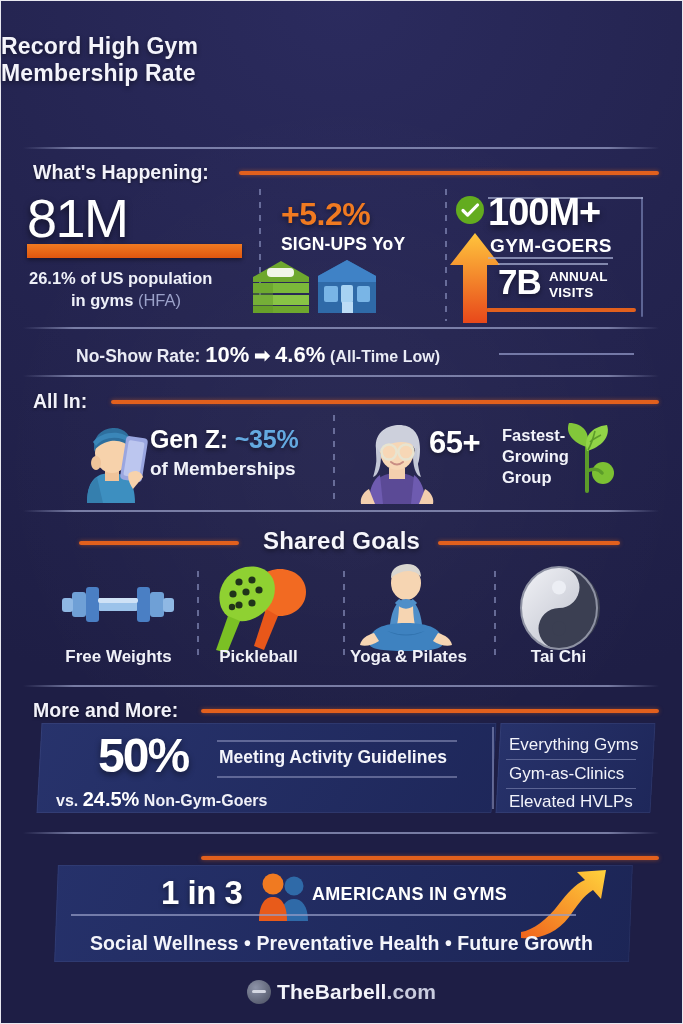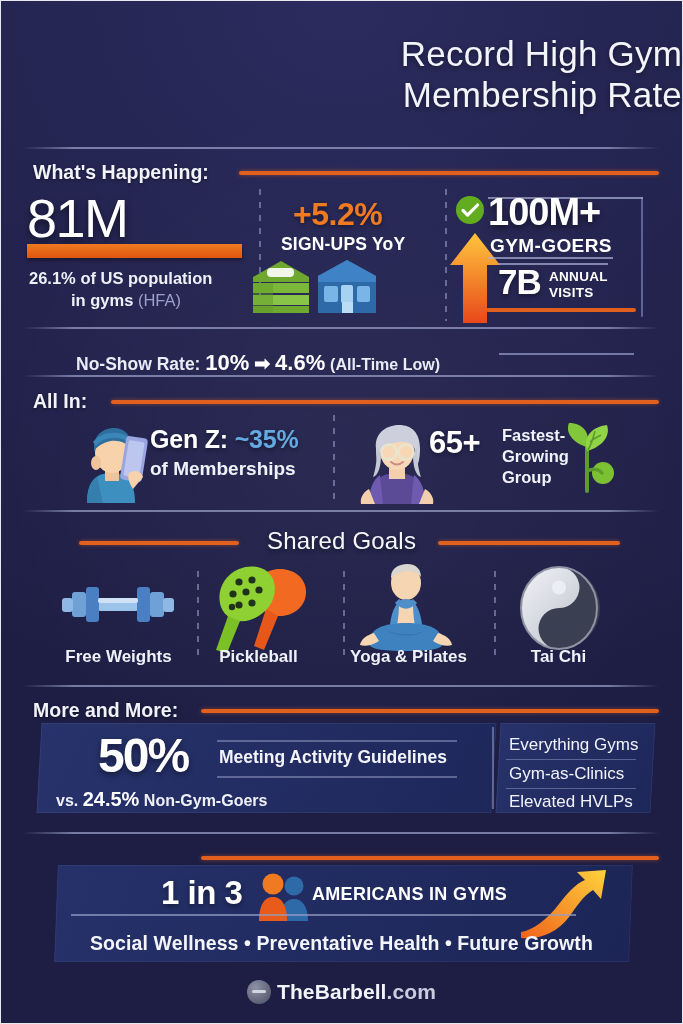--- a/index.html
+++ b/index.html
@@ -14,22 +14,22 @@
     position:absolute; inset:0;
     background:
       radial-gradient(ellipse 120% 70% at 50% 0%, #2b2b5e 0%, #242450 48%, #1e1e45 100%);
     border:1px solid #e8e8f0;
   }
   .vig{position:absolute;inset:0;pointer-events:none;
     background:radial-gradient(ellipse 85% 60% at 50% 45%, rgba(255,255,255,.035) 0%, rgba(0,0,0,0) 60%);}
 
   
   .title{
-    position:absolute; top:32px; left:0; right:0; text-align:right;
-    font-size:35px; font-weight:normal; line-height:1.18;
+    position:absolute; top:32px; left:0; right:0; text-align:left;
+    font-size:23px; font-weight:bold; line-height:1.18;
     letter-spacing:.2px; color:#f4f4fb;
     text-shadow:0 2px 5px rgba(0,0,0,.45);
   }
   .title span{display:block;}
 
   
   .hr{
     position:absolute; height:2px; left:22px; right:23px;
     background:linear-gradient(to right, rgba(255,255,255,0), #9aa0c8 8%, #9aa0c8 92%, rgba(255,255,255,0));
     opacity:.72;
@@ -69,21 +69,20 @@
     position:absolute; left:28px; top:266px; width:230px;
     font-size:16.5px; line-height:1.35; color:#eef0f8; font-weight:600;
   }
   .pop261 b{font-weight:bold;}
   .hfa{color:#9ba1c9; font-weight:400;}
 
   .plus52{
     position:absolute; left:280px; top:195px;
     font-size:32px; font-weight:bold; color:#f07a21; letter-spacing:-.5px;
     text-shadow:0 2px 5px rgba(0,0,0,.45);
-    margin-left:12px;
   }
   .signups{
     position:absolute; left:280px; top:233px;
     font-size:17.5px; font-weight:bold; color:#ffffff; letter-spacing:.2px;
   }
 
   .hundred{
     position:absolute; left:487px; top:190px;
     font-size:38px; font-weight:bold; color:#ffffff; letter-spacing:-1px;
     text-shadow:0 3px 6px rgba(0,0,0,.5);
@@ -105,21 +104,21 @@
   .panelbox{
     position:absolute; border:1.5px solid #5d6494; border-radius:2px;
     background:rgba(255,255,255,.015);
   }
   .whiteline{position:absolute;height:1.5px;background:#aab0d4;opacity:.7;}
   .orangeline{position:absolute;height:3.5px;background:#e2601d;border-radius:2px;}
 
   
   .noshow{
     position:absolute; left:75px; top:341px;
-    font-size:17.5px; color:#e9ebf5; font-weight:600; white-space:nowrap;margin-top:8px;
+    font-size:17.5px; color:#e9ebf5; font-weight:600; white-space:nowrap;
   }
   .noshow .n{font-size:22px;font-weight:bold;color:#ffffff;}
   .noshow .arw{color:#ffffff;font-size:19px;}
   .noshow .atl{font-size:16px;color:#e9ebf5;}
   .noshow-rule{
     position:absolute; left:498px; top:352px; width:135px; height:2px;
     background:#8f96c4; opacity:.75;
   }
 
   
@@ -139,21 +138,21 @@
     text-shadow:0 2px 4px rgba(0,0,0,.4);
   }
   .fastest{
     position:absolute; left:501px; top:424px; width:72px;
     font-size:16.5px; line-height:1.27; font-weight:600; color:#f2f3fa;
   }
 
   
   .sgtitle{
     position:absolute; left:0; right:0; top:526px; text-align:center;
-    font-size:24px; font-weight:normal; color:#f6f6fc; letter-spacing:.2px;
+    font-size:24px; font-weight:bold; color:#f6f6fc; letter-spacing:.2px;
     text-shadow:0 2px 4px rgba(0,0,0,.45);
   }
   .goal-label{
     position:absolute; top:646px; text-align:center;
     font-size:17px; font-weight:600; color:#f0f1f8; white-space:nowrap;
   }
 
   
   .bigpanel{
     position:absolute; left:38px; top:722px; width:455px; height:90px;

